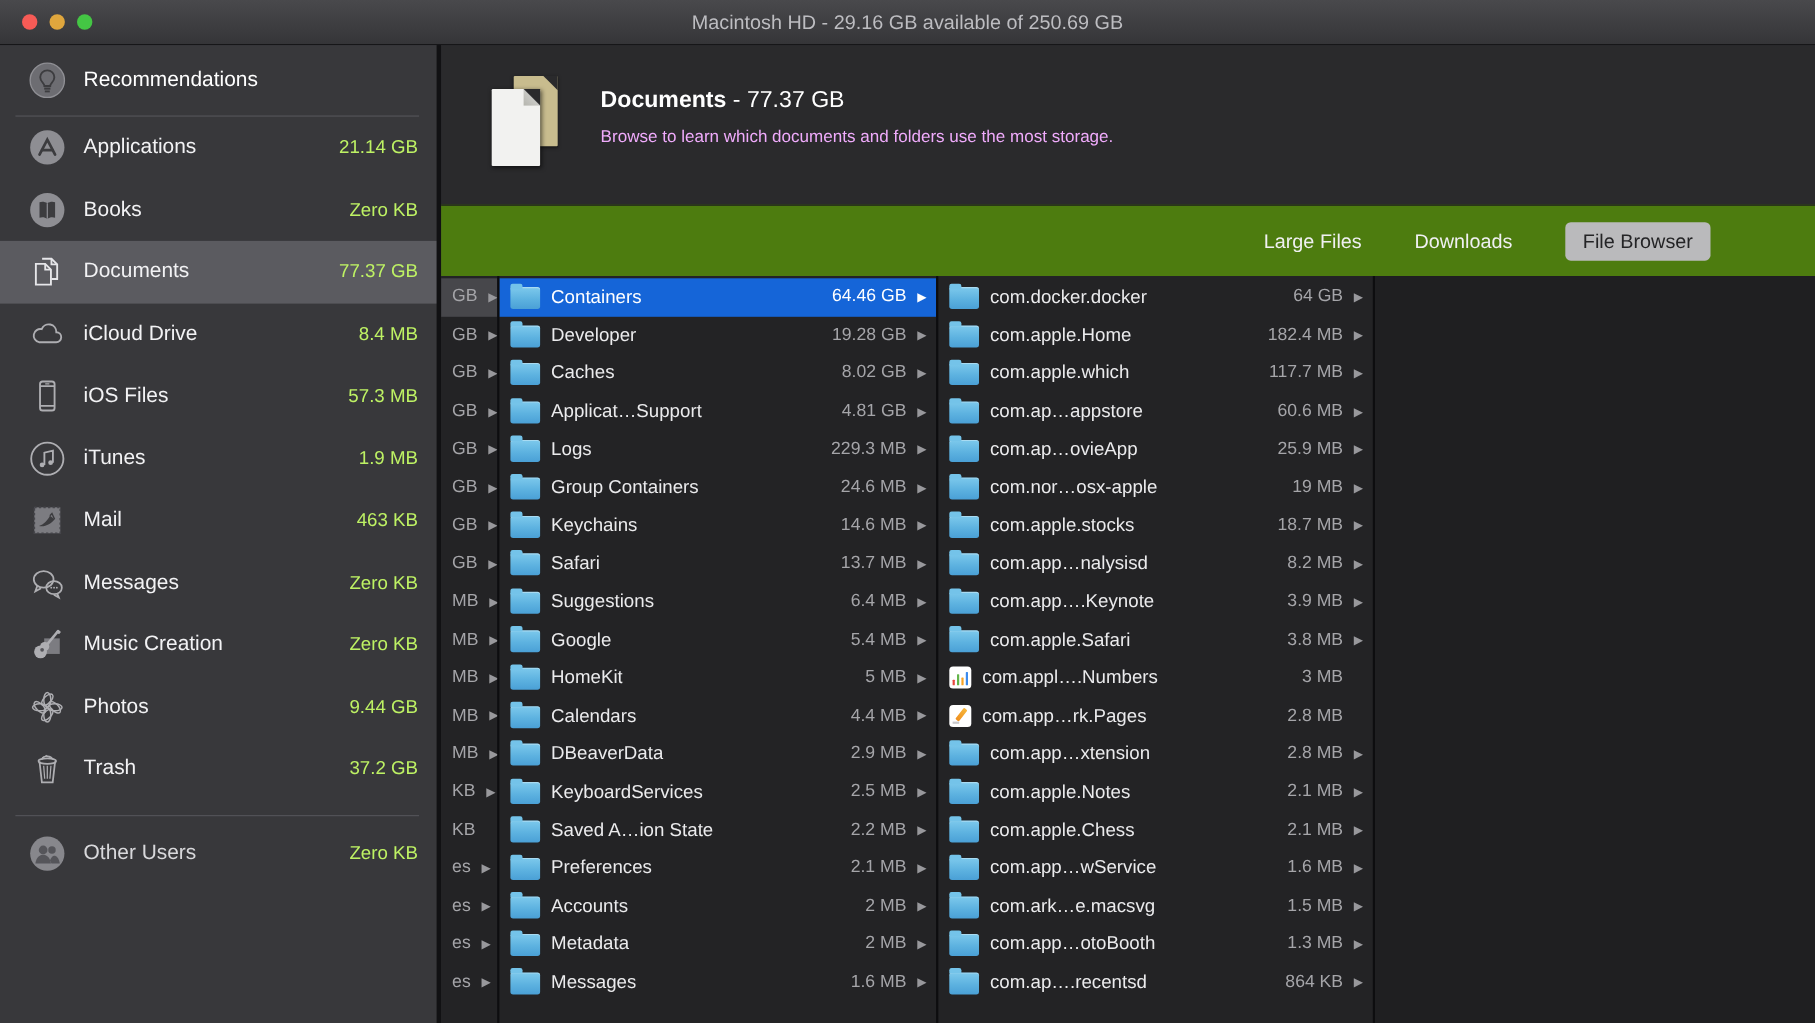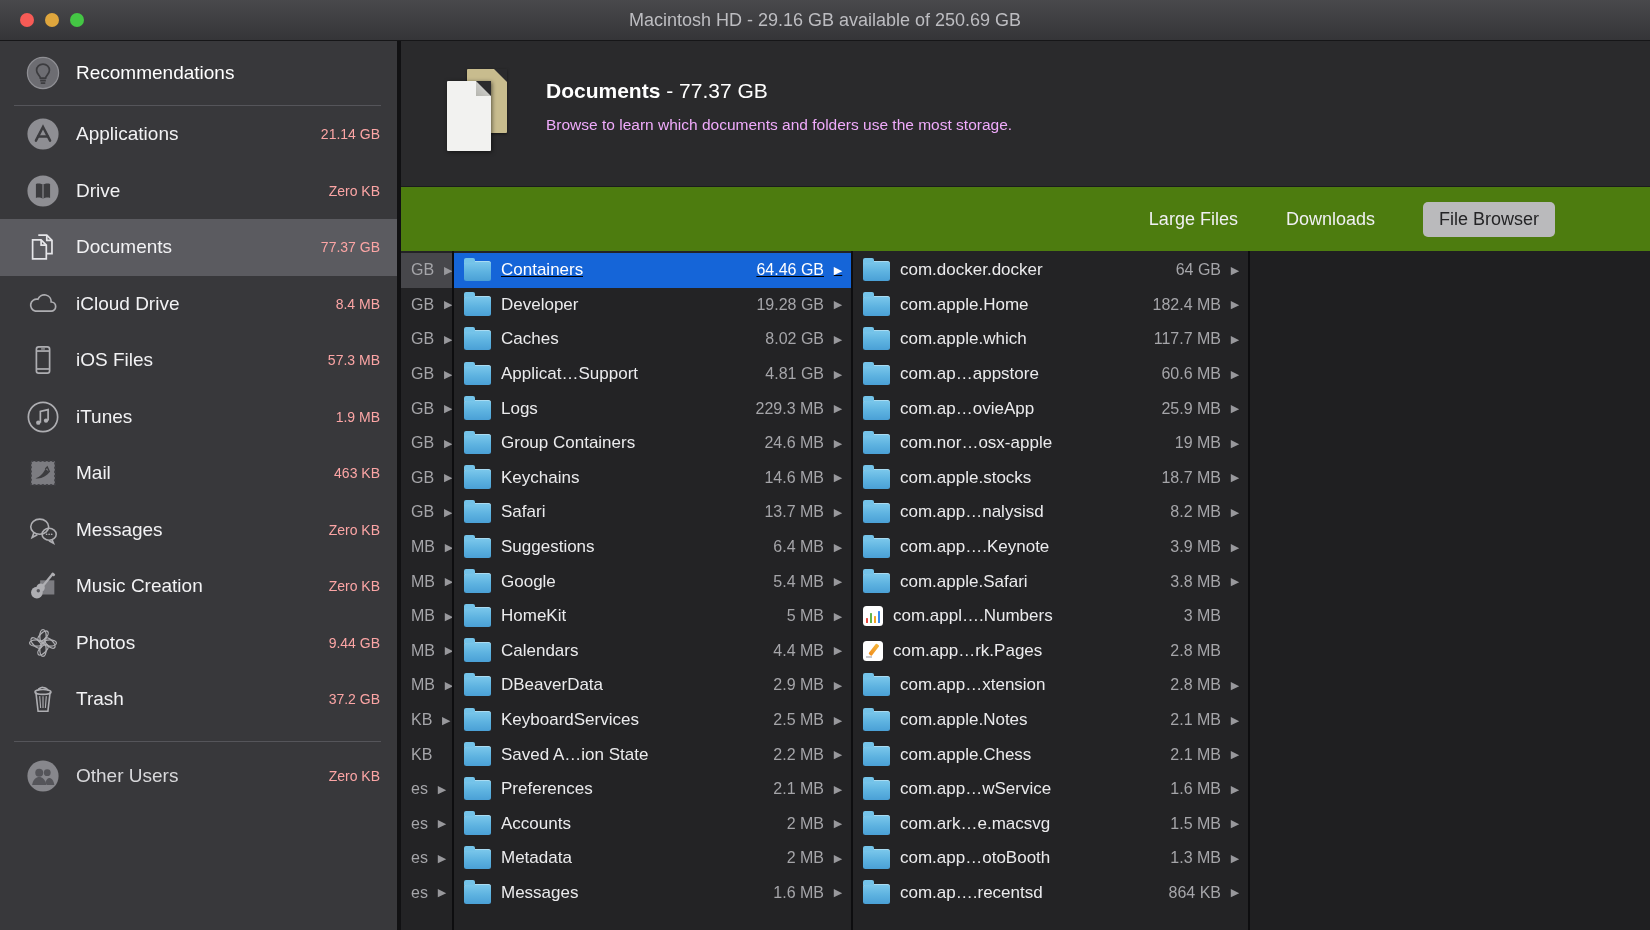--- a/index.html
+++ b/index.html
@@ -25,21 +25,21 @@
   .side-head .side-label{font-size:19px;color:#ffffff;}
   .side-sep{height:1px;background:#55555a;margin:0 16px 0 14px;}
   .side-sep.lower{margin-top:13px;margin-bottom:6px;}
   .side-row{height:56.5px;display:flex;align-items:center;
     padding-left:24px;padding-right:17px;box-sizing:border-box;}
   .side-row.selected{background:#5b5b60;}
   .side-icon{width:37px;height:37px;flex:0 0 37px;display:flex;align-items:center;
     justify-content:center;margin-right:15px;}
   .side-icon svg{width:34px;height:34px;}
   .side-label{font-size:19px;color:#f2f2f4;white-space:nowrap;}
-  .side-size{margin-left:auto;font-size:14px;color:#fca5a5;white-space:nowrap;}
+  .side-size{margin-left:auto;font-size:17px;color:#bef264;white-space:nowrap;}
   .footer .side-label{color:#d8d8db;}
 
   
   .content{position:absolute;top:41px;left:401px;right:0;bottom:0;background:#2a2a2c;}
   .header{position:relative;height:145px;}
   .doc-icon-big{position:absolute;left:44px;top:28px;width:70px;height:90px;}
   .page{position:absolute;border-radius:1px;}
   .page.back{left:22px;top:0;width:40px;height:64px;background:#c8bc8e;
     box-shadow:0 1px 3px rgba(0,0,0,.5);}
   .page.back::after{content:"";position:absolute;right:0;top:0;border-style:solid;
@@ -62,21 +62,21 @@
   .tab.selected{background:#bababc;color:#242426;padding:7px 16px;border-radius:5px;}
 
   
   .browser{position:absolute;top:210px;left:0;right:0;bottom:0;background:#232325;display:flex;}
   .col{height:100%;box-sizing:border-box;padding-top:2px;overflow:hidden;}
   .col1{width:53px;border-right:2px solid #0d0d0f;}
   .col2{width:399px;border-right:2px solid #0d0d0f;}
   .col3{width:397px;border-right:2px solid #0d0d0f;}
   .col-empty{flex:1;background:#1f1f21;}
   .row{height:34.6px;display:flex;align-items:center;padding:0 6px 0 10px;box-sizing:border-box;}
-  .row.selected{background:#1565d8;text-decoration:underline;}
+  .row.selected{background:#1565d8;}
   .row.sel-gray{background:#47474b;}
   .row-name{font-size:17px;color:#ebebed;margin-left:10px;white-space:nowrap;
     overflow:hidden;flex-shrink:1;}
   .row-size{margin-left:auto;font-size:16px;color:#a5a5a9;white-space:nowrap;padding-left:8px;}
   .row-arrow{flex:0 0 14px;margin-left:7px;font-size:11px;color:#98989c;text-align:center;}
   .row.selected .row-name,.row.selected .row-size,.row.selected .row-arrow{color:#ffffff;}
   .col1 .row{padding-left:2px;padding-right:4px;}
   .col1 .row-size{font-size:16px;}
 
   
@@ -140,21 +140,21 @@
           <span class="side-size">21.14 GB</span>
         </div>
         <div class="side-row">
           <span class="side-icon">
             <svg viewBox="0 0 36 36">
               <circle cx="18" cy="18" r="16.5" fill="#8e8e93"></circle>
               <path d="M18 11.5c-2.2-1.6-5.2-1.9-7.5-1v14.8c2.3-.9 5.3-.6 7.5 1 2.2-1.6 5.2-1.9 7.5-1V10.5c-2.3-.9-5.3-.6-7.5 1z" fill="#3c3c3f"></path>
               <line x1="18" y1="11.5" x2="18" y2="26.3" stroke="#8e8e93" stroke-width="1.2"></line>
             </svg>
           </span>
-          <span class="side-label">Drive</span>
+          <span class="side-label">Books</span>
           <span class="side-size">Zero KB</span>
         </div>
         <div class="side-row selected">
           <span class="side-icon">
             <svg viewBox="0 0 36 36" fill="none" stroke="#e6e6e9" stroke-width="1.8">
               <path d="M13 5.5h9l5.5 5.5v14h-5.5"></path>
               <path d="M22 5.5V11h5.5"></path>
               <path d="M7 10.5h9l5.5 5.5v14.5H7z"></path>
               <path d="M16 10.5V16h5.5"></path>
             </svg>

